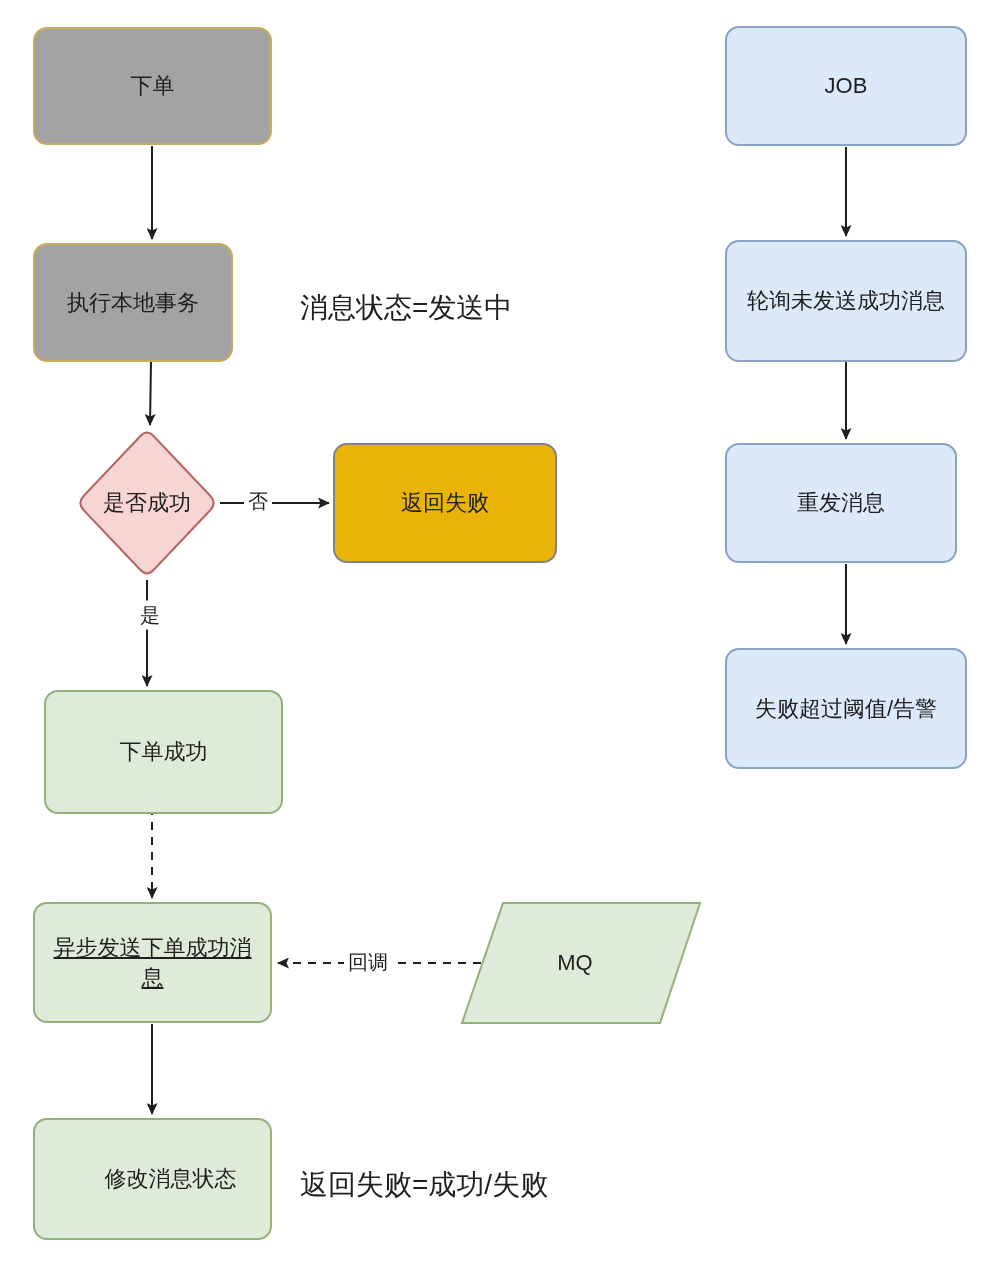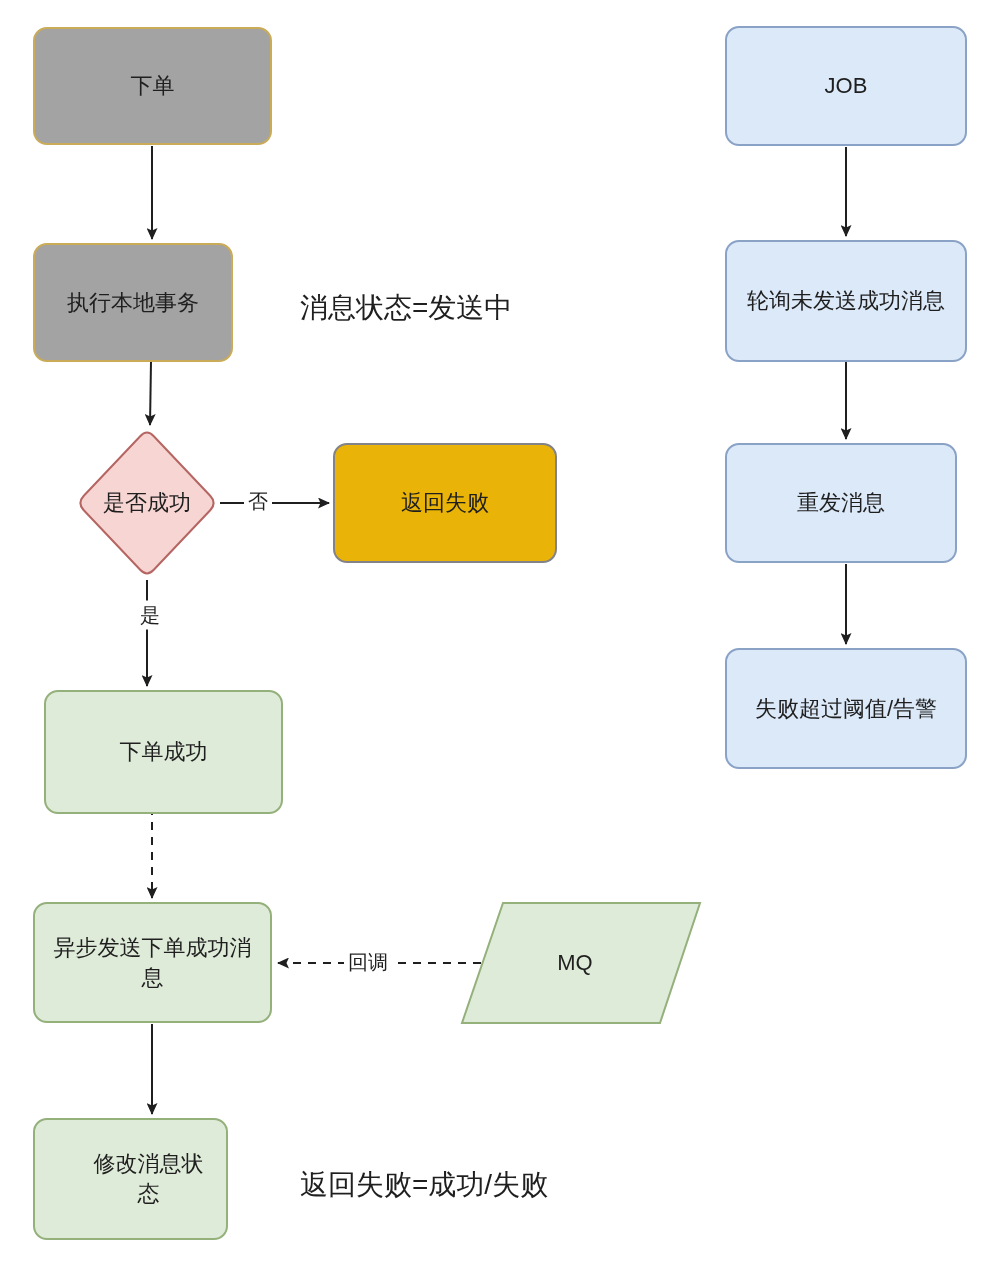--- a/index.html
+++ b/index.html
@@ -25,23 +25,23 @@
   .green{background:#DFEBD9;border-color:#94B07B;}
   .blue{background:#DCE9F8;border-color:#89A2C6;}
   .shape-label{background:transparent;border:none;}
 
   
   #n-place-order   {left:33px; top:27px;  width:239px;height:118px;}
   #n-exec-local    {left:33px; top:243px; width:200px;height:119px;}
   #n-decision      {left:77px; top:429px; width:140px;height:148px;}
   #n-return-fail   {left:333px;top:443px; width:224px;height:120px;}
   #n-order-success {left:44px; top:690px; width:239px;height:124px;}
-  #n-async-send    {left:33px; top:902px; width:239px;height:121px;}
+  #n-async-send    {left:33px; top:902px; width:239px;height:121px;text-decoration:underline;}
   #n-mq            {left:475px;top:903px; width:200px;height:120px;}
-  #n-modify-status {left:33px; top:1118px;width:195px;height:122px;padding-left:48px;}
+  #n-modify-status {left:33px; top:1118px;width:239px;height:122px;padding-left:48px;}
   
   #n-job           {left:725px;top:26px;  width:242px;height:120px;}
   #n-poll          {left:725px;top:240px; width:242px;height:122px;}
   #n-resend        {left:725px;top:443px; width:232px;height:120px;}
   #n-threshold     {left:725px;top:648px; width:242px;height:121px;}
 
   .edge-label{
     position:absolute;z-index:2;background:#ffffff;
     font-size:20px;color:#1f1f1f;padding:1px 4px;
     transform:translate(-50%,-50%);white-space:nowrap;

